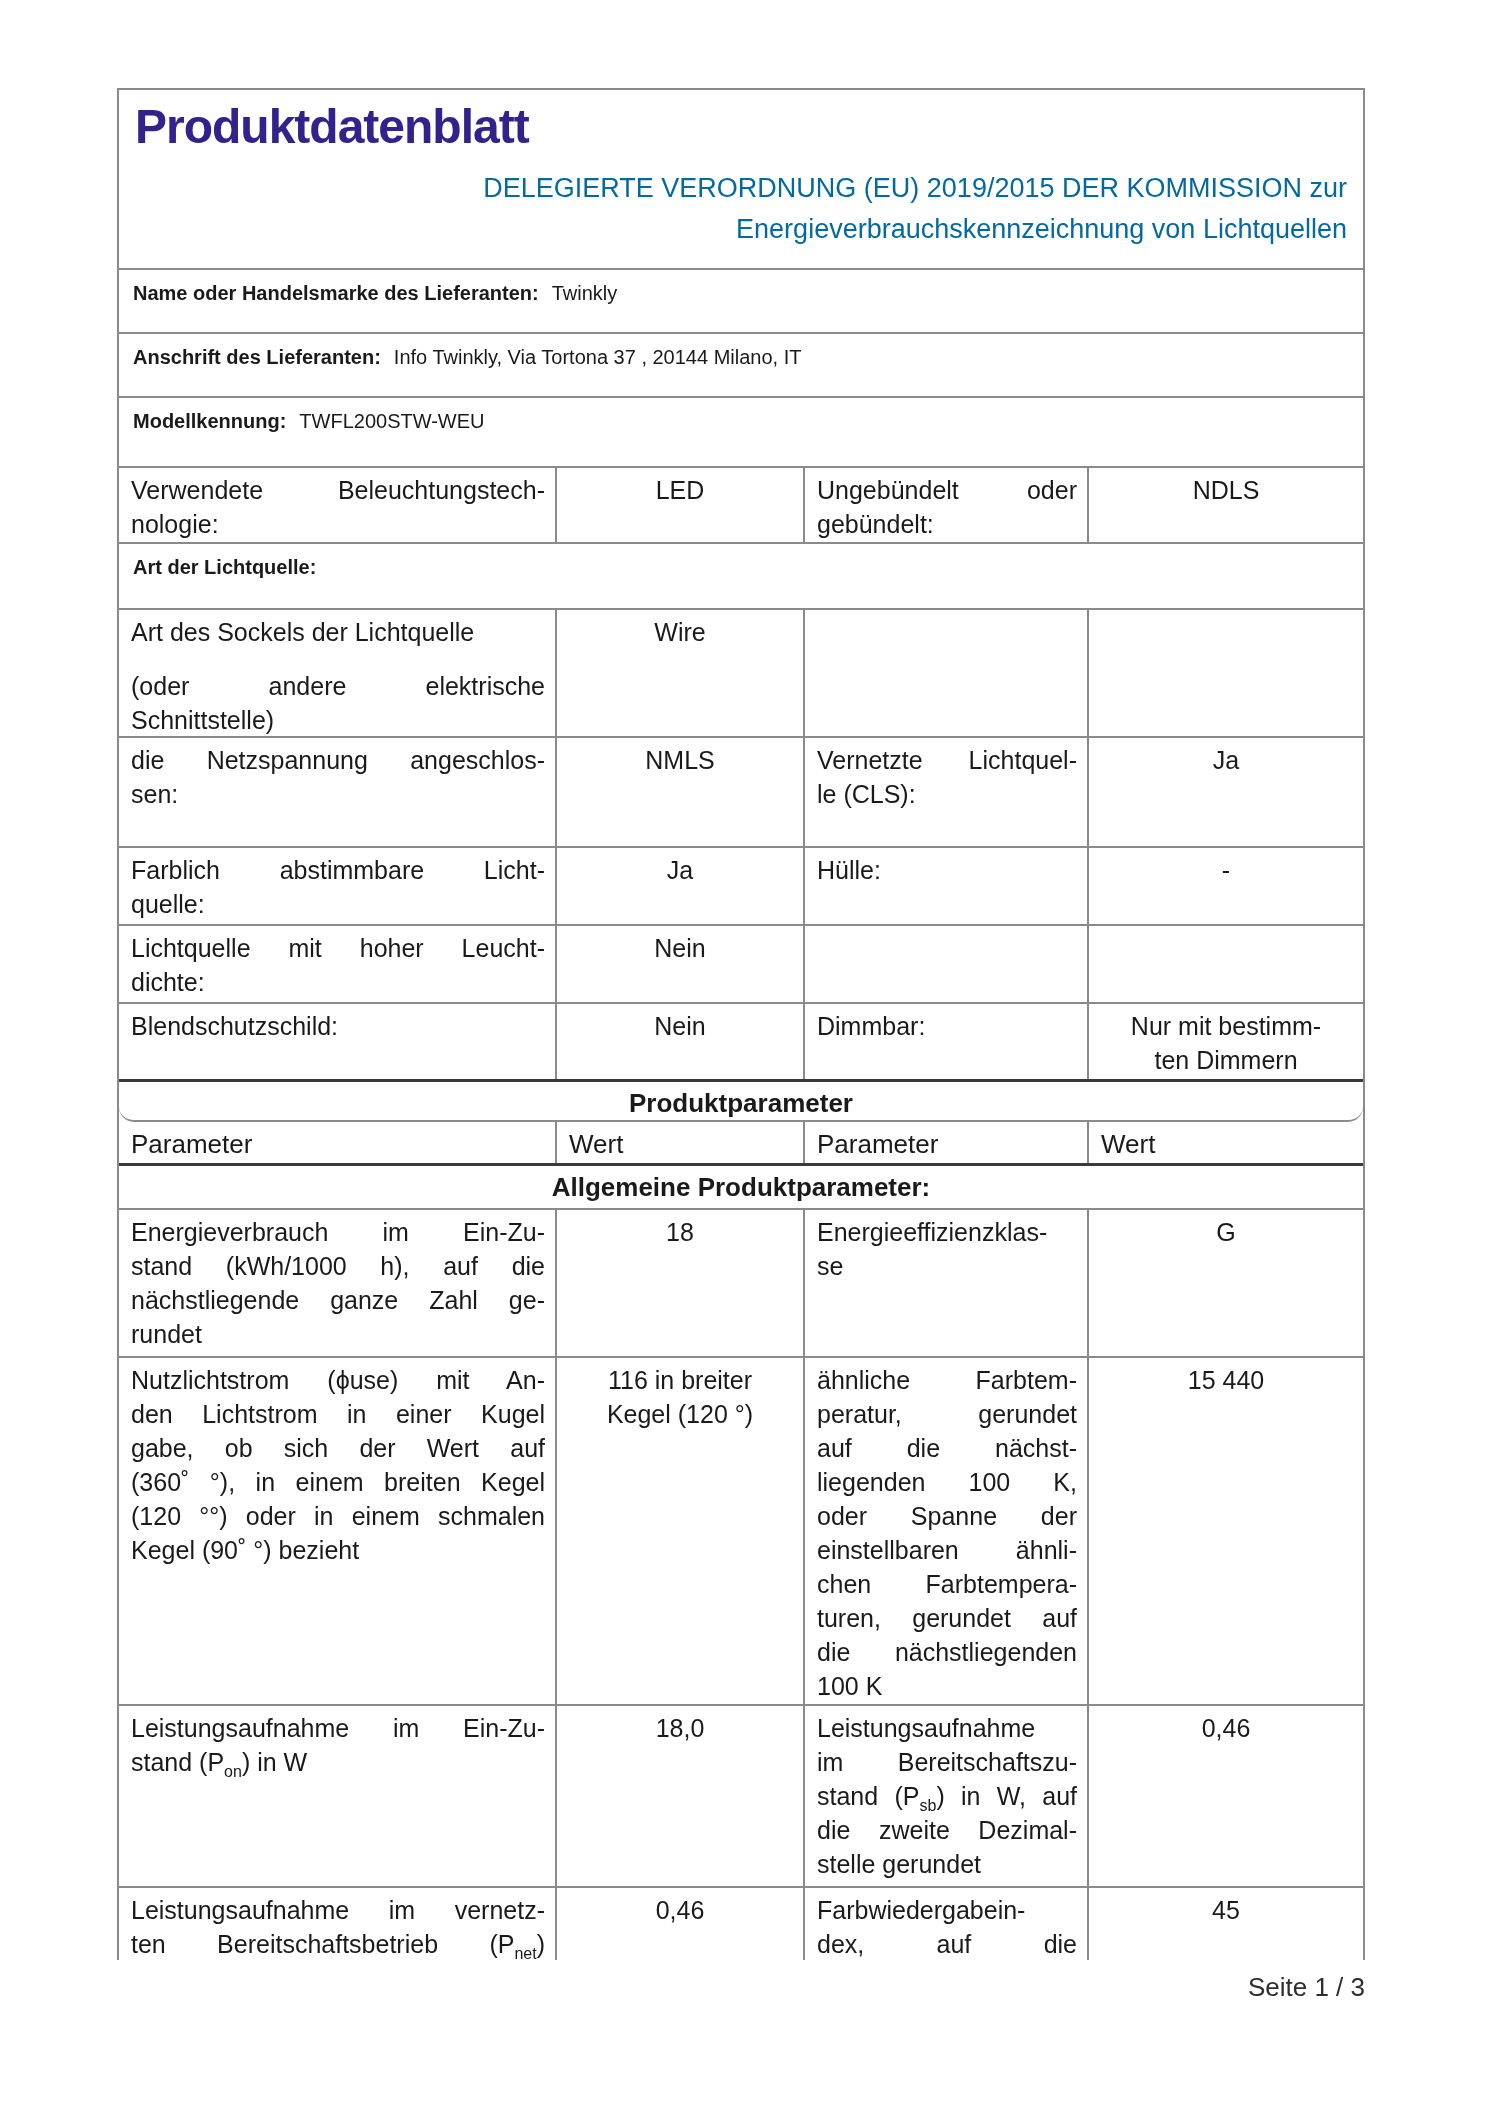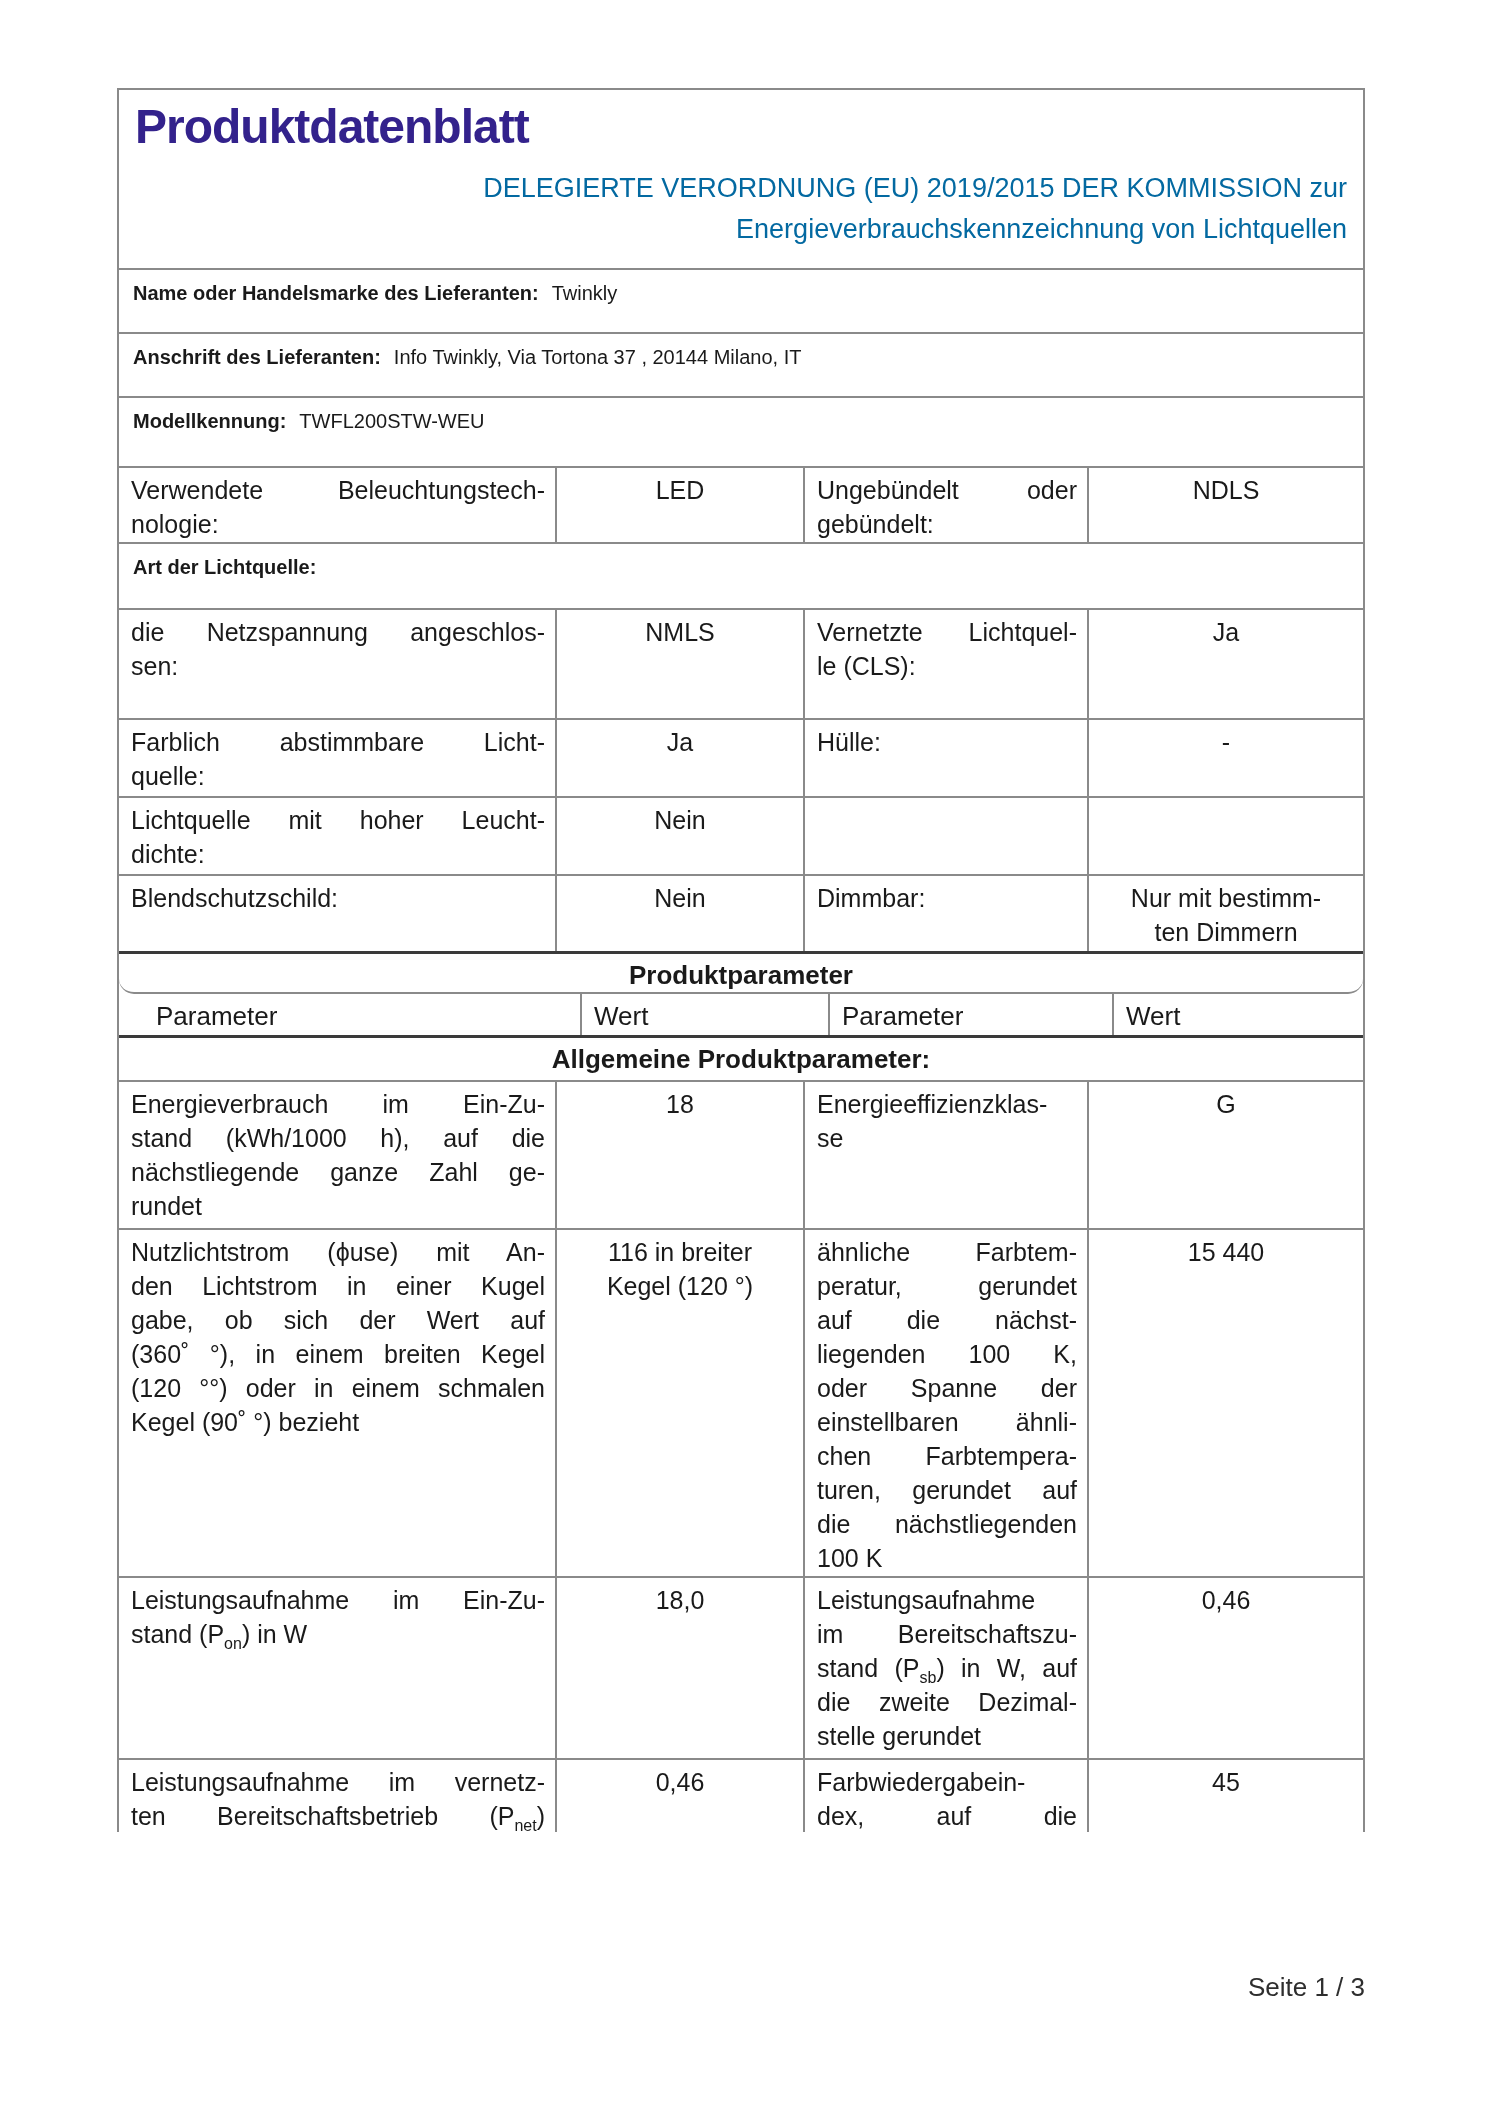--- a/index.html
+++ b/index.html
@@ -69,20 +69,31 @@
     <div class="cell c3">
         <div class="ln j">Ungebündelt oder</div>
         <div class="ln">gebündelt:</div>
       </div>
     <div class="cell c4 val">NDLS</div>
   </div>
 
   <div class="sec info" style="height:66px;">
     <span class="lbl">Art der Lichtquelle:</span>
   </div>
+  <div class="sec grid-row" style="height:128px;">
+    <div class="cell c1">
+        <div class="ln">Art des Sockels der Lichtquelle</div>
+        <div class="ln"></div>
+        <div class="ln j">(oder andere elektrische</div>
+        <div class="ln">Schnittstelle)</div>
+      </div>
+    <div class="cell c2 val">Wire</div>
+    <div class="cell c3"></div>
+    <div class="cell c4 val"></div>
+  </div>
   <div class="sec grid-row" style="height:110px;">
     <div class="cell c1">
         <div class="ln j">die Netzspannung angeschlos-</div>
         <div class="ln">sen:</div>
       </div>
     <div class="cell c2 val">NMLS</div>
     <div class="cell c3">
         <div class="ln j">Vernetzte Lichtquel-</div>
         <div class="ln">le (CLS):</div>
       </div>
@@ -115,21 +126,21 @@
     <div class="cell c2 val">Nein</div>
     <div class="cell c3">
         <div class="ln">Dimmbar:</div>
       </div>
     <div class="cell c4 val">Nur mit bestimm-
 ten Dimmern</div>
   </div>
 
   <div class="sec span-row" style="height:40px;border-radius:15px;">Produktparameter</div>
 
-  <div class="sec thick grid-row" style="height:44px;padding-left:25px;">
+  <div class="sec thick grid-row" style="height:44px;">
     <div class="cell c1 phead">Parameter</div>
     <div class="cell c2 phead">Wert</div>
     <div class="cell c3 phead">Parameter</div>
     <div class="cell c4 phead">Wert</div>
   </div>
 
   <div class="sec span-row" style="height:44px;">Allgemeine Produktparameter:</div>
 
   <div class="sec grid-row" style="height:148px;">
     <div class="cell c1">

